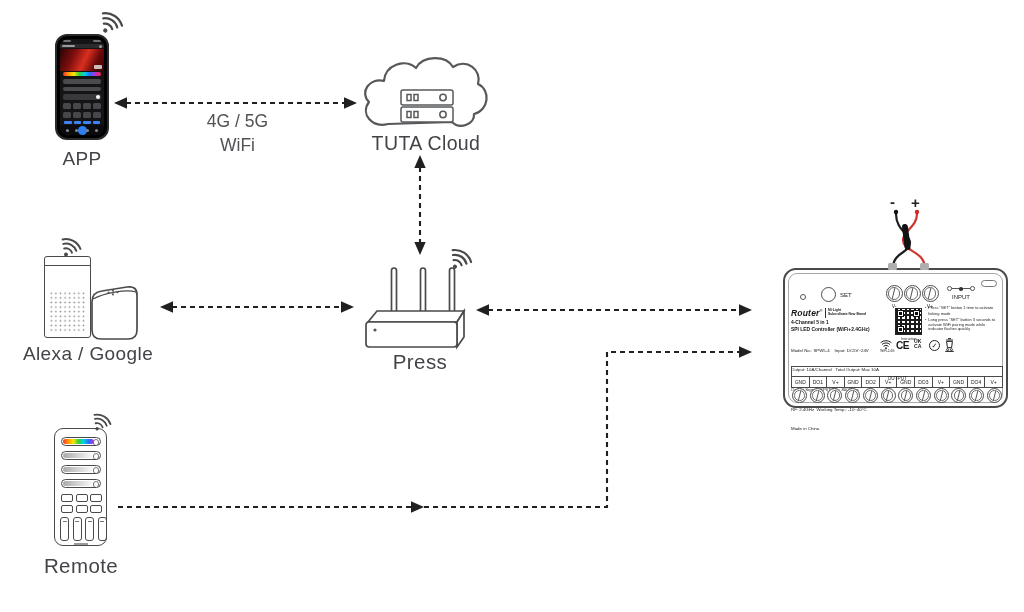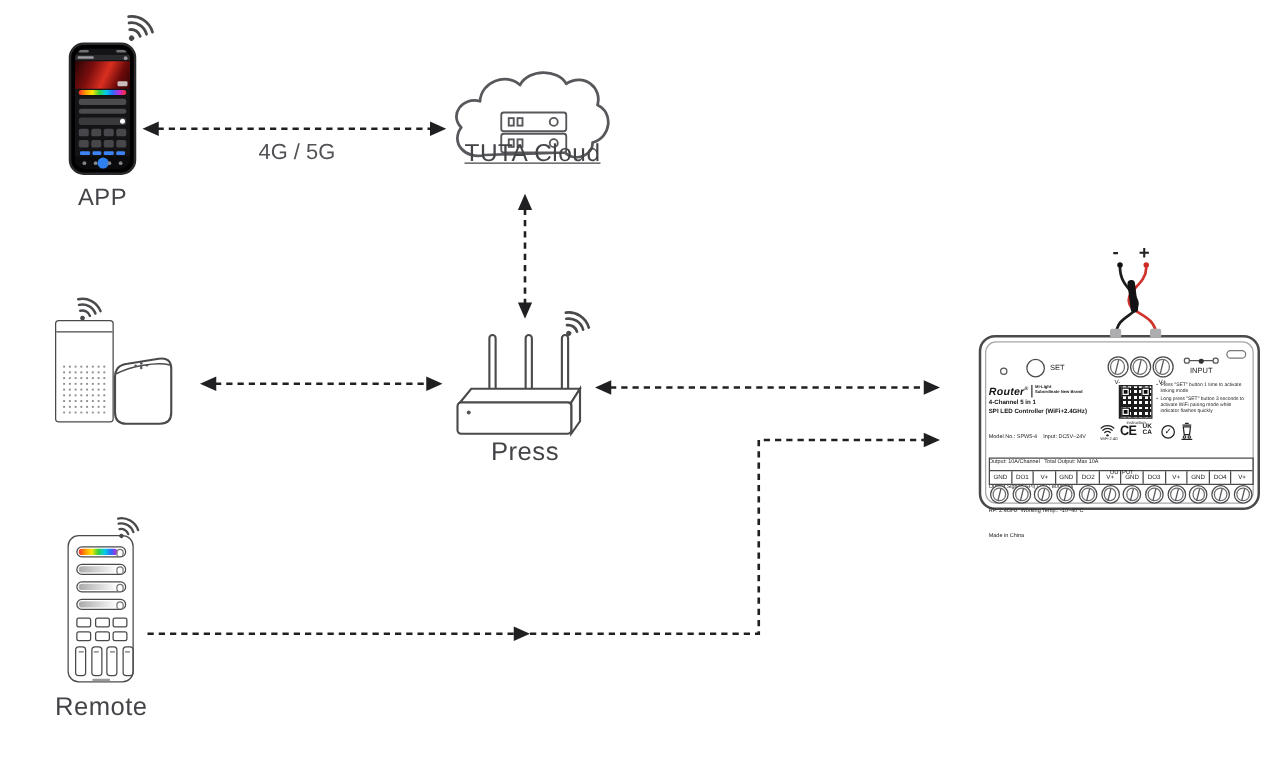--- a/index.html
+++ b/index.html
@@ -206,54 +206,56 @@
           <i style="right:6px;"></i>
       </div>
     </div>
   </div>
   <svg class="wifi" width="27" height="27" style="left:97px;top:9px;transform:rotate(33deg);">
       <use href="#wifi-arcs"></use>
     </svg>
   <div class="node-label" style="left:42px;top:148px;width:80px;">APP</div>
 
   <div class="net-label" style="top:111px;">4G / 5G</div>
+  <div class="net-label" style="top:135px;">WiFi</div>
 
   <svg class="abs" width="140" height="95" style="left:356px;top:50px;">
     <path d="M32 74 C16 78 4 64 13 52 C3 42 14 27 28 31 C29 15 49 8 60 18 C67 5 90 5 97 17 C111 8 126 20 122 34 C135 40 133 60 118 64 C119 74 104 80 96 72 L32 74 Z" fill="#fff" stroke="#57585b" stroke-width="2.2" stroke-linejoin="round"></path>
     <g fill="#fff" stroke="#57585b" stroke-width="1.5">
       <rect x="45" y="40" width="52" height="15" rx="2"></rect>
       <rect x="45" y="57" width="52" height="15" rx="2"></rect>
       <rect x="51" y="44.5" width="4" height="6"></rect>
         <rect x="58" y="44.5" width="4" height="6"></rect>
       <rect x="51" y="61.5" width="4" height="6"></rect>
         <rect x="58" y="61.5" width="4" height="6"></rect>
       <circle cx="87" cy="47.5" r="3.2"></circle>
         <circle cx="87" cy="64.5" r="3.2"></circle>
     </g>
   </svg>
-  <div class="node-label" style="left:350px;top:112px;width:152px;font-size:19.5px;text-decoration:underline;">TUTA Cloud</div>
+  <div class="node-label" style="left:350px;top:132px;width:152px;font-size:19.5px;">TUTA Cloud</div>
 
   <div class="echo">
     <div class="cap"></div>
     <div class="dots"></div>
   </div>
   <svg class="abs" width="60" height="64" style="left:84px;top:280px;z-index:1;">
     <path d="M8 22 Q8 12 18 11 L43 7 Q53 5.5 53 15 L53 50 Q53 59 44 59 L17 59 Q8 59 8 50 Z" fill="#fff" stroke="#4a4a4d" stroke-width="1.7"></path>
     <path d="M9 19 C20 13 42 9 52 12" fill="none" stroke="#4a4a4d" stroke-width="1.2"></path>
     <g fill="#55555a">
       <circle cx="29" cy="10.6" r="1"></circle>
         <circle cx="24.5" cy="12.6" r="1"></circle>
         <circle cx="33.5" cy="12.2" r="1"></circle>
       <circle cx="29" cy="14.4" r="1"></circle>
         <circle cx="29" cy="12.5" r="1"></circle>
     </g>
   </svg>
   <svg class="wifi" width="24" height="24" style="left:58px;top:235px;transform:rotate(28deg);">
       <use href="#wifi-arcs"></use>
     </svg>
+  <div class="node-label" style="left:8px;top:343px;width:160px;">Alexa / Google</div>
 
   <svg class="abs" width="115" height="105" style="left:360px;top:250px;">
     <g fill="#fff" stroke="#4a4a4d" stroke-width="1.7">
       <rect x="31.5" y="18" width="5" height="46" rx="2.5"></rect>
       <rect x="60.5" y="18" width="5" height="46" rx="2.5"></rect>
       <rect x="89.5" y="18" width="5" height="46" rx="2.5"></rect>
       <path d="M8 72 L17 61 L104 61 L97 72 Z"></path>
       <path d="M97 72 L104 61 L104 87 L97 97 Z"></path>
       <rect x="6" y="72" width="91" height="25" rx="3"></rect>
     </g>

